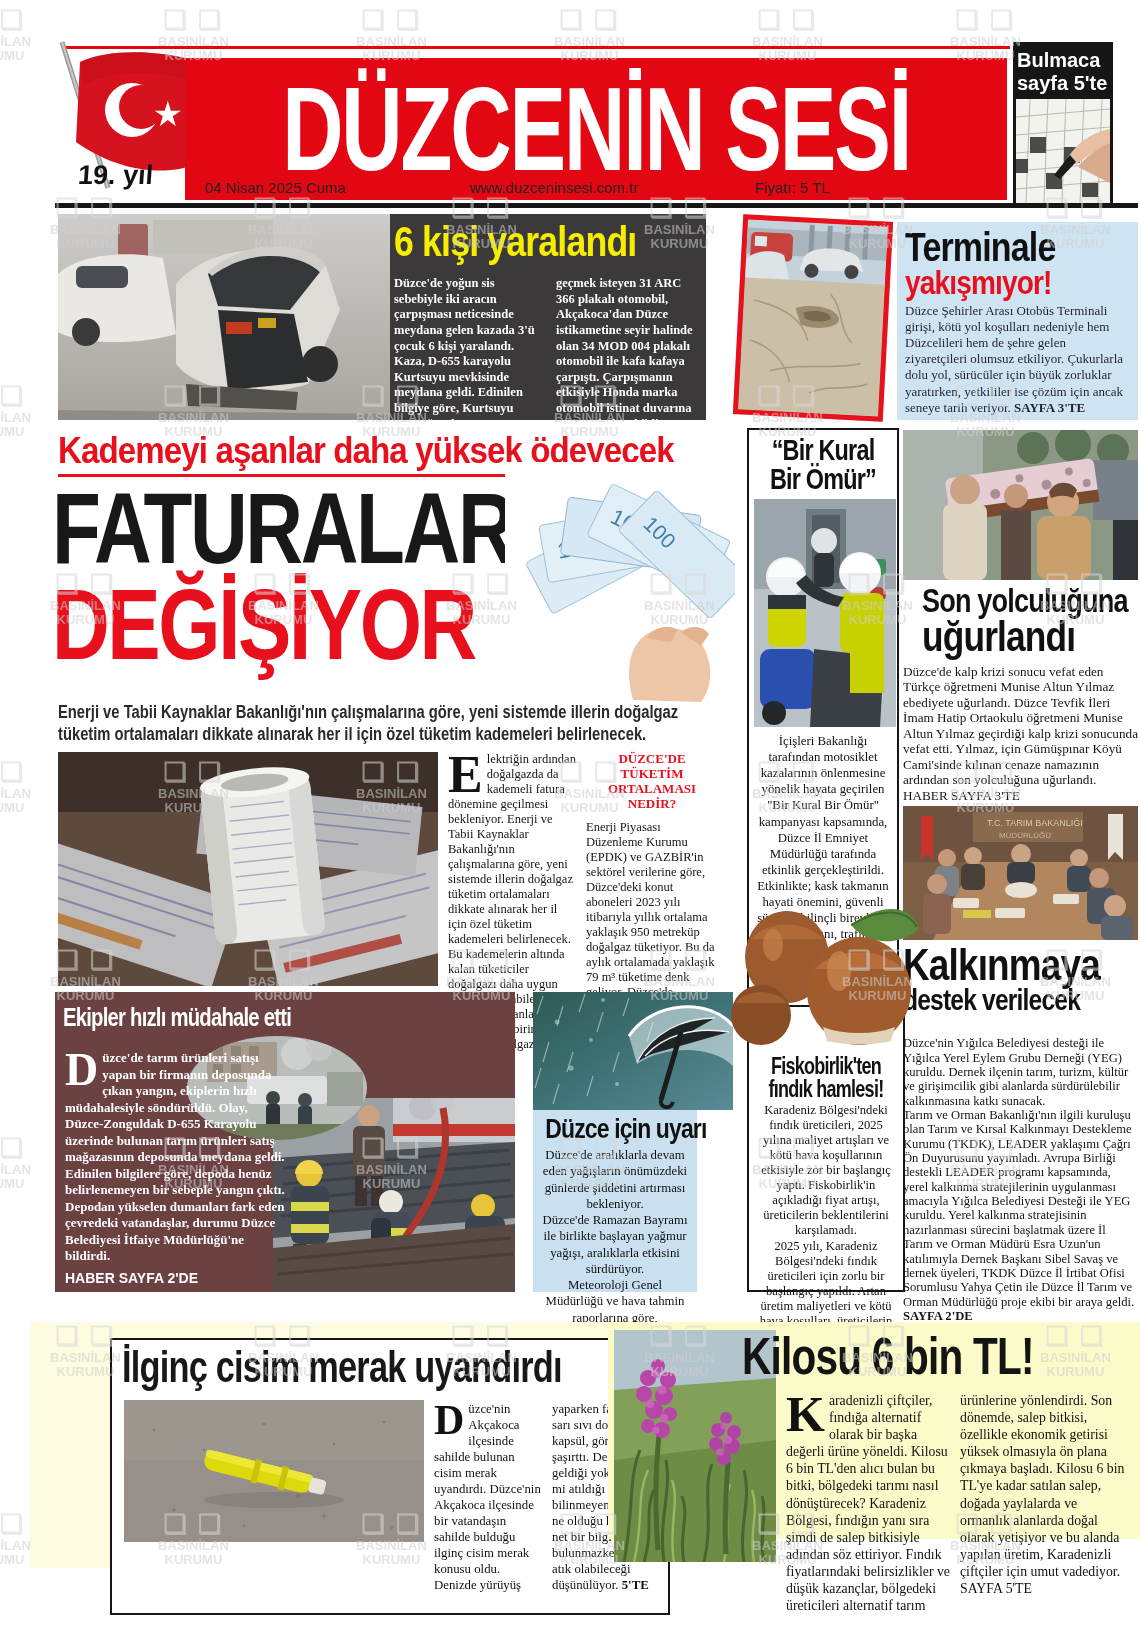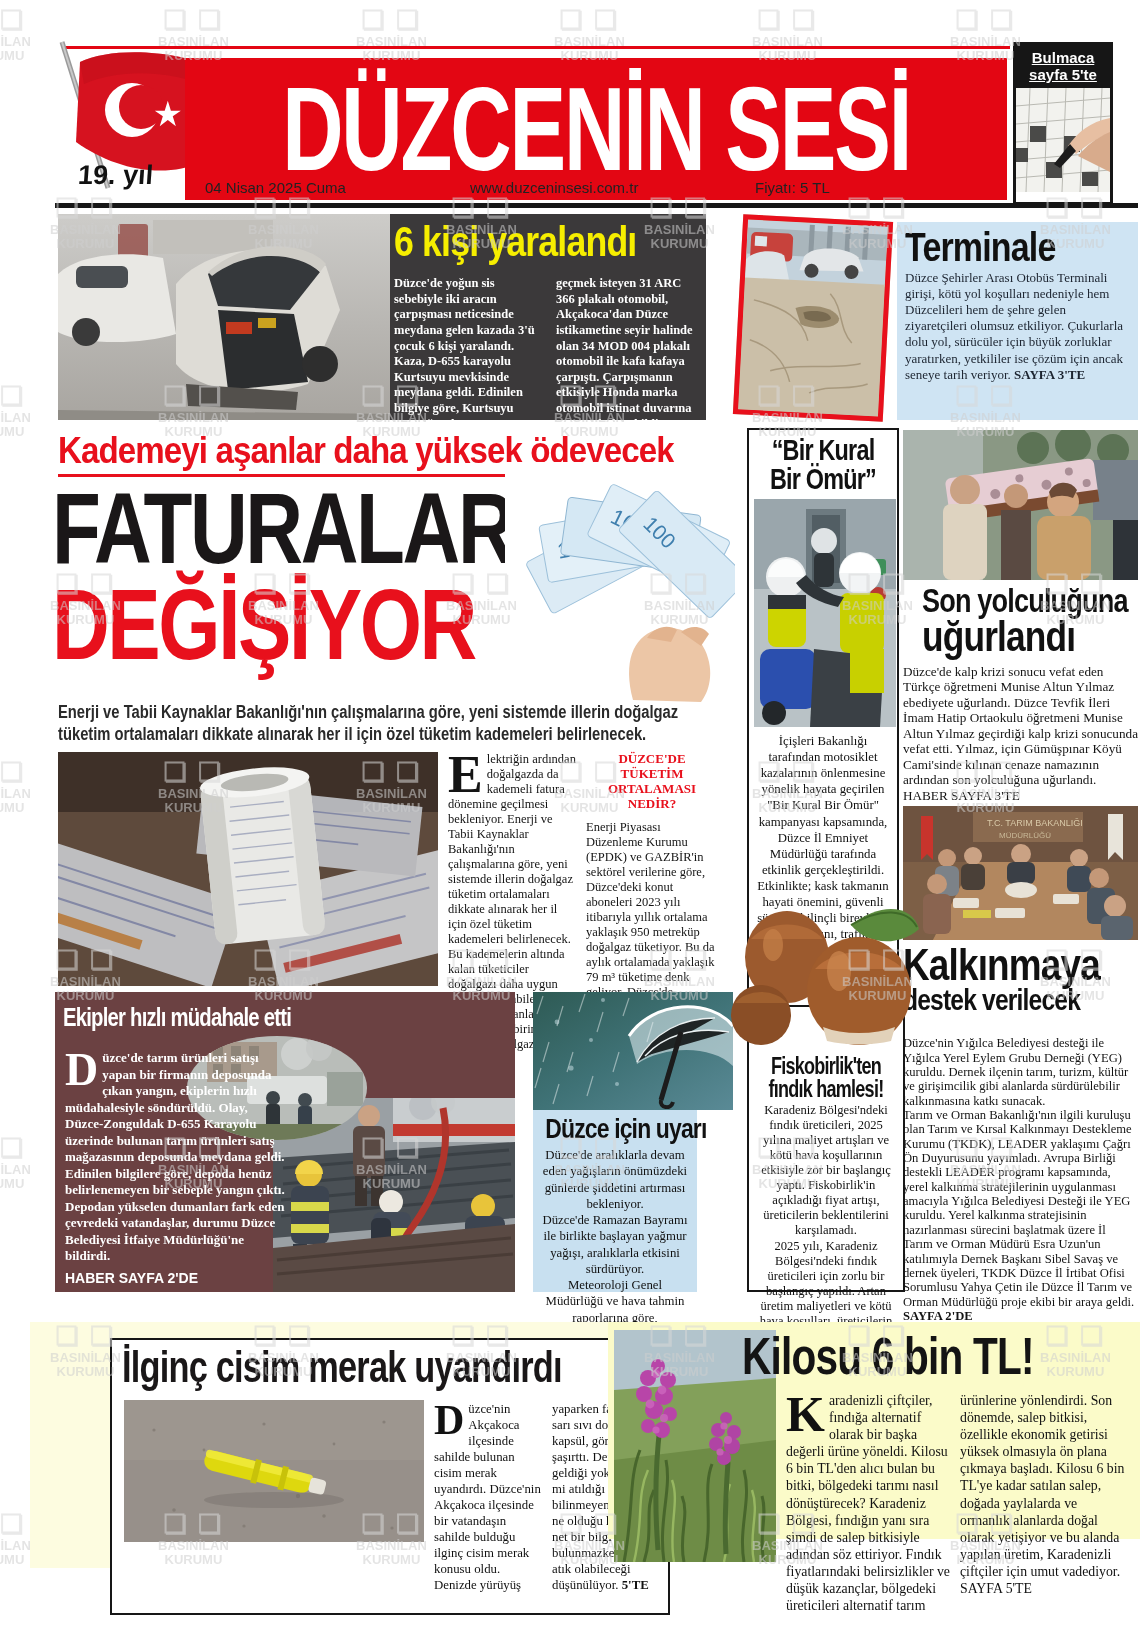--- a/index.html
+++ b/index.html
@@ -15,21 +15,21 @@
   .photo { overflow:hidden; }
   .pageref { font-weight:bold; }
   .prewrap { white-space:pre-line; }
 
   
   .topline { left:62px; top:46px; width:948px; height:3px; background:#e30613; }
   .masthead { left:185px; top:58px; width:822px; height:142px; background:#e30613; display:flex; align-items:center; justify-content:center; }
   .masthead-title { color:#fff; font-weight:bold; font-size:118px; transform:scaleX(.72); transform-origin:50% 50%; white-space:nowrap; letter-spacing:-3px; }
   .yearbadge { left:78px; top:160px; font-size:27px; font-weight:800; transform:skewX(-4deg); }
   .puzzlebox { left:1013px; top:42px; width:100px; height:163px; border:3px solid #161616; background:#fff; }
-  .puzzlelabel { background:#161616; color:#fff; font-weight:bold; font-size:15px; text-align:center; line-height:1.15; padding:4px 1px;text-decoration:underline; }
+  .puzzlelabel { background:#161616; color:#fff; font-weight:bold; font-size:20px; line-height:1.15; padding:4px 1px; }
   .dateline { top:179px; font-size:15px; color:#222; }
   .blackrule { left:55px; top:203px; width:1083px; height:5px; background:#161616; }
 
   
   .crashbox { left:58px; top:214px; width:648px; height:206px; background:#3b393a; overflow:hidden; }
   .crash-title { position:absolute; left:336px; top:4px; color:#f6ee00; font-size:42px; }
   .crash-col { position:absolute; top:62px; width:152px; color:#fff; font-size:12.5px; font-weight:bold; line-height:1.25; font-family:"Liberation Serif",serif; }
 
   
   .pothole { left:738px; top:218px; width:150px; height:200px; border:5px solid #e8101c; transform:rotate(3deg); background:#cbbfa8; }
@@ -217,20 +217,21 @@
           <path d="M8 120 C 30 126, 44 140, 50 160"></path>
         <path d="M70 170 C 90 160, 110 166, 128 158"></path>
       </g>
       <path d="M52 86 C 70 80, 92 84, 96 94 C 98 104, 72 108, 58 102 Z" fill="#9c8c6e"></path>
       <path d="M60 90 C 72 86, 86 88, 88 94 C 88 98, 70 100, 62 96 Z" fill="#786a50"></path>
     </svg>
   </div>
 
   <div class="abs terminale">
     <div><span class="terminale-t1">Terminale</span></div>
+    <div><span class="terminale-t2">yakışmıyor!</span></div>
     <div class="terminale-body">
       <span>Düzce Şehirler Arası Otobüs Terminali girişi, kötü yol koşulları nedeniyle hem Düzcelileri hem de şehre gelen ziyaretçileri olumsuz etkiliyor. Çukurlarla dolu yol, sürücüler için büyük zorluklar yaratırken, yetkililer ise çözüm için ancak seneye tarih veriyor. </span><span class="pageref">SAYFA 3'TE</span>
     </div>
   </div>
 
   <div class="abs kicker">Kademeyi aşanlar daha yüksek ödeyecek</div>
   <div class="abs hl1"><span class="cond">FATURALAR</span></div>
   <div class="abs hl2"><span class="cond">DEĞİŞİYOR</span></div>
 
   <div class="abs photo" style="left:505px;top:462px;width:230px;height:240px;">

